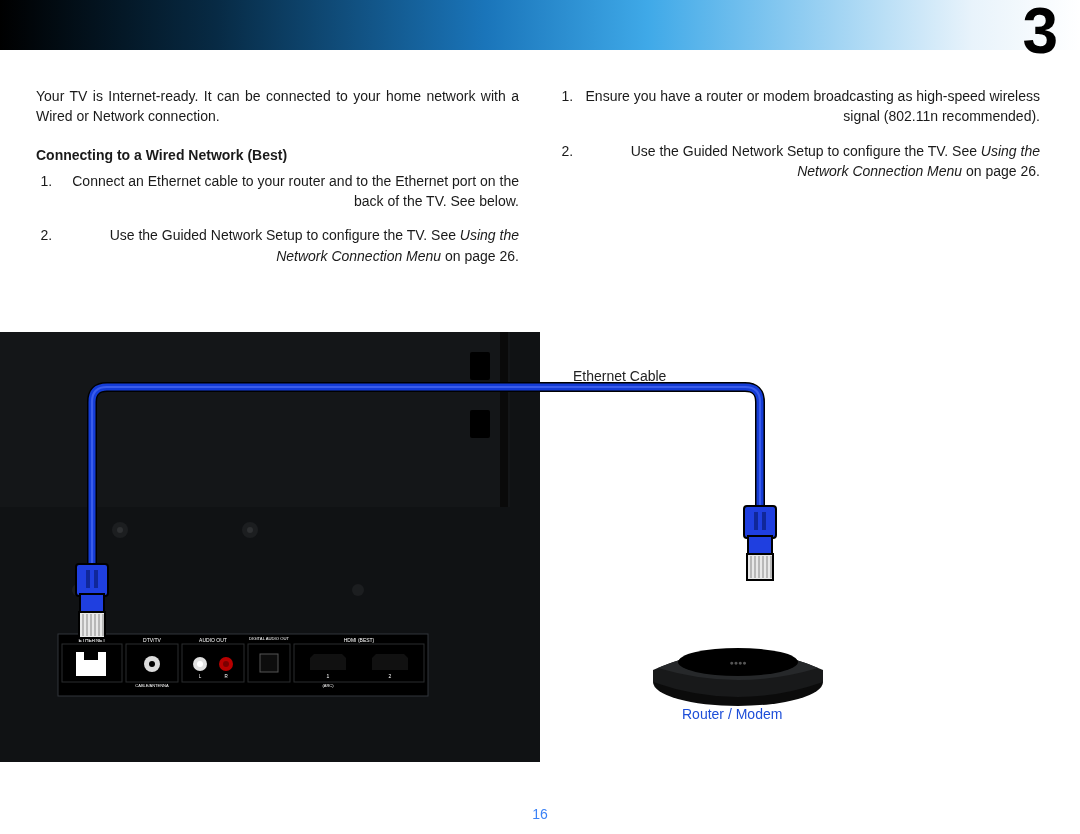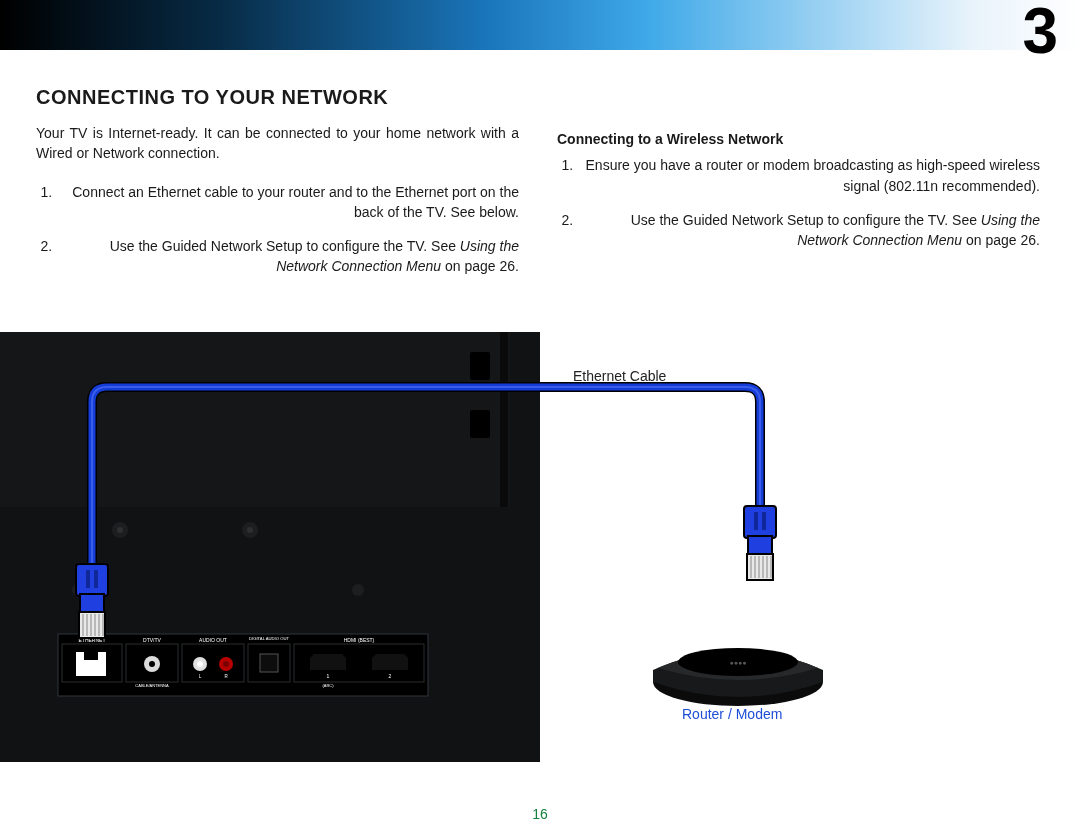--- a/index.html
+++ b/index.html
@@ -24,42 +24,41 @@
   ol.steps { list-style: decimal; padding-left: 20px; text-align: right; }
   ol.steps li { margin-bottom: 14px; padding-left: 6px; }
   .ital { font-style: italic; }
 
   .diagram { position: absolute; left: 0; top: 332px; width: 970px; height: 430px; }
   .diagram svg { position: absolute; inset: 0; }
 
   .eth-label { position: absolute; left: 573px; top: 368px; font-size: 14px; color: #222; text-align: center; }
   .router-label { position: absolute; left: 682px; top: 706px; font-size: 14px; color: #1d4ed8; }
 
-  .page-num { position: absolute; bottom: 12px; left: 0; width: 100%; text-align: center; font-size: 14px; color: #15803d; }
+  .page-num { position: absolute; bottom: 12px; left: 0; width: 100%; text-align: center; font-size: 14px; color: #3b82f6; }
 </style>
 </head>
 <body>
 
 <div class="header-band"></div>
 <div class="chapter">3</div>
 
 <div class="content">
-  <div class="section-title">CONNECTING TO YOUR NETWORK</div>
   <div class="cols">
     <div class="col">
       <div class="intro">Your TV is Internet-ready. It can be connected to your home network with a Wired or Network connection.</div>
+      <div class="sub">Connecting to a Wired Network (Best)</div>
       <ol class="steps">
         <li>Connect an Ethernet cable to your router and to the Ethernet port on the back of the TV. See below.</li>
         <li>
           <span>Use the Guided Network Setup to configure the TV. See </span><span class="ital">Using the Network Connection Menu</span><span> on page 26.</span>
         </li>
       </ol>
     </div>
     <div class="col">
-      <div class="sub">Connecting to a Wireless Network</div>
       <ol class="steps">
         <li>Ensure you have a router or modem broadcasting as high-speed wireless signal (802.11n recommended).</li>
         <li>
           <span>Use the Guided Network Setup to configure the TV. See </span><span class="ital">Using the Network Connection Menu</span><span> on page 26.</span>
         </li>
       </ol>
     </div>
   </div>
 </div>
 

